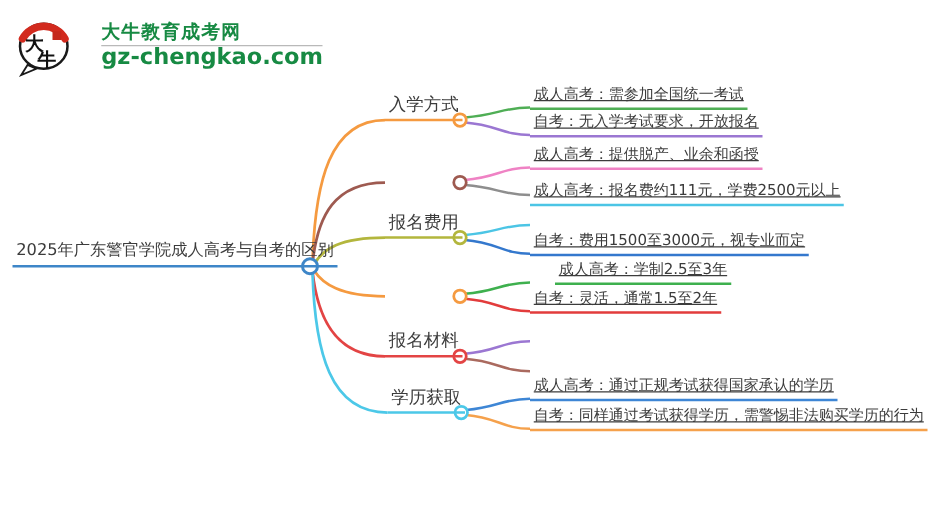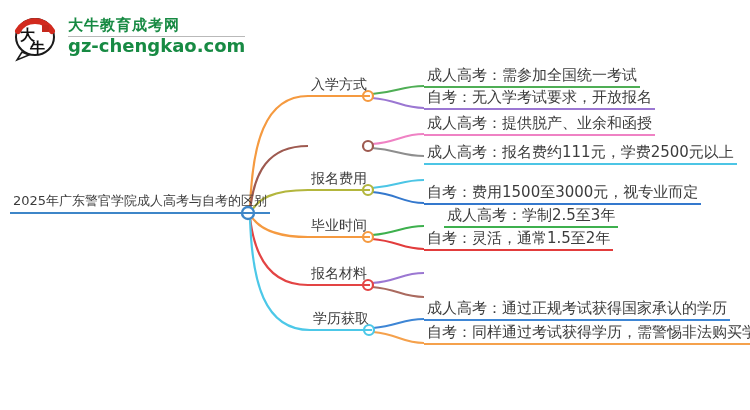--- a/index.html
+++ b/index.html
@@ -8,34 +8,34 @@
   .canvas {
     position: relative;
     width: 750px;
     height: 410px;
     background: #ffffff;
     overflow: hidden;
   }
   .wires { position: absolute; left: 0; top: 0; width: 750px; height: 410px; }
   .logo { position: absolute; left: 12px; top: 10px; display: flex; align-items: flex-start; }
   .logo-icon { width: 48px; height: 52px; }
-  .logo-text { margin-left: 8px; padding-top: 6px; }
+  .logo-text { margin-left: 21px; padding-top: 6px; }
   .logo-title { font-size: 15px; font-weight: bold; color: #178a43; letter-spacing: 1px; line-height: 18px; }
   .logo-divider { height: 1px; background: #b9b9b9; margin: 2px 0 1px 0; }
   .logo-domain { font-size: 18px; font-weight: bold; color: #178a43; line-height: 15px; }
   .node {
     position: absolute;
     white-space: nowrap;
     color: #3c3c3c;
     padding: 0 3px 2px 3px;
     border-bottom: 2px solid transparent;
   }
   .central  { font-size: 13px; line-height: 17px; padding-bottom: 3px; }
   .topic    { font-size: 14px; line-height: 18px; }
-  .subtopic { font-size: 15px; line-height: 17px; }
+  .subtopic { font-size: 12px; line-height: 17px; text-decoration: underline; }
 </style>
 </head>
 <body>
 
 <div class="canvas">
 
   <svg class="wires" viewBox="0 0 750 410" fill="none" xmlns="http://www.w3.org/2000/svg">
 
     <path d="M250,210 C252,145 264,96 308,96" stroke="#f59a40" stroke-width="2.2"></path>
     <path d="M250,211 C254,172 268,146 308,146" stroke="#9e5a50" stroke-width="2.2"></path>
@@ -79,21 +79,20 @@
       <div class="logo-title">大牛教育成考网</div>
       <div class="logo-divider"></div>
       <div class="logo-domain">gz-chengkao.com</div>
     </div>
   </div>
 
   <div class="node central" style="left: 10px; top: 192px; border-bottom-color: rgb(62, 134, 200);">2025年广东警官学院成人高考与自考的区别</div>
 
   <div class="node topic" style="left: 308px; top: 75px; border-bottom-color: rgb(245, 154, 64);">入学方式</div>
   <div class="node topic" style="left: 308px; top: 169px; border-bottom-color: rgb(179, 182, 61);">报名费用</div>
-  <div class="node topic" style="left: 308px; top: 216px; border-bottom-color: rgb(245, 154, 64);">毕业时间</div>
   <div class="node topic" style="left: 308px; top: 264px; border-bottom-color: rgb(227, 68, 68);">报名材料</div>
   <div class="node topic" style="left: 310px; top: 309px; border-bottom-color: rgb(76, 200, 232);">学历获取</div>
 
   <div class="node subtopic" style="left: 424px; top: 67px; border-bottom-color: rgb(79, 174, 85);">成人高考：需参加全国统一考试</div>
   <div class="node subtopic" style="left: 424px; top: 89px; border-bottom-color: rgb(155, 119, 210);">自考：无入学考试要求，开放报名</div>
   <div class="node subtopic" style="left: 424px; top: 115px; border-bottom-color: rgb(239, 130, 196);">成人高考：提供脱产、业余和函授</div>
   <div class="node subtopic" style="left: 424px; top: 144px; border-bottom-color: rgb(76, 197, 229);">成人高考：报名费约111元，学费2500元以上</div>
   <div class="node subtopic" style="left: 424px; top: 184px; border-bottom-color: rgb(52, 120, 205);">自考：费用1500至3000元，视专业而定</div>
   <div class="node subtopic" style="left: 424px; top: 207px; border-bottom-color: rgb(62, 176, 78); margin-left: 20px;">成人高考：学制2.5至3年</div>
   <div class="node subtopic" style="left: 424px; top: 230px; border-bottom-color: rgb(226, 60, 60);">自考：灵活，通常1.5至2年</div>

